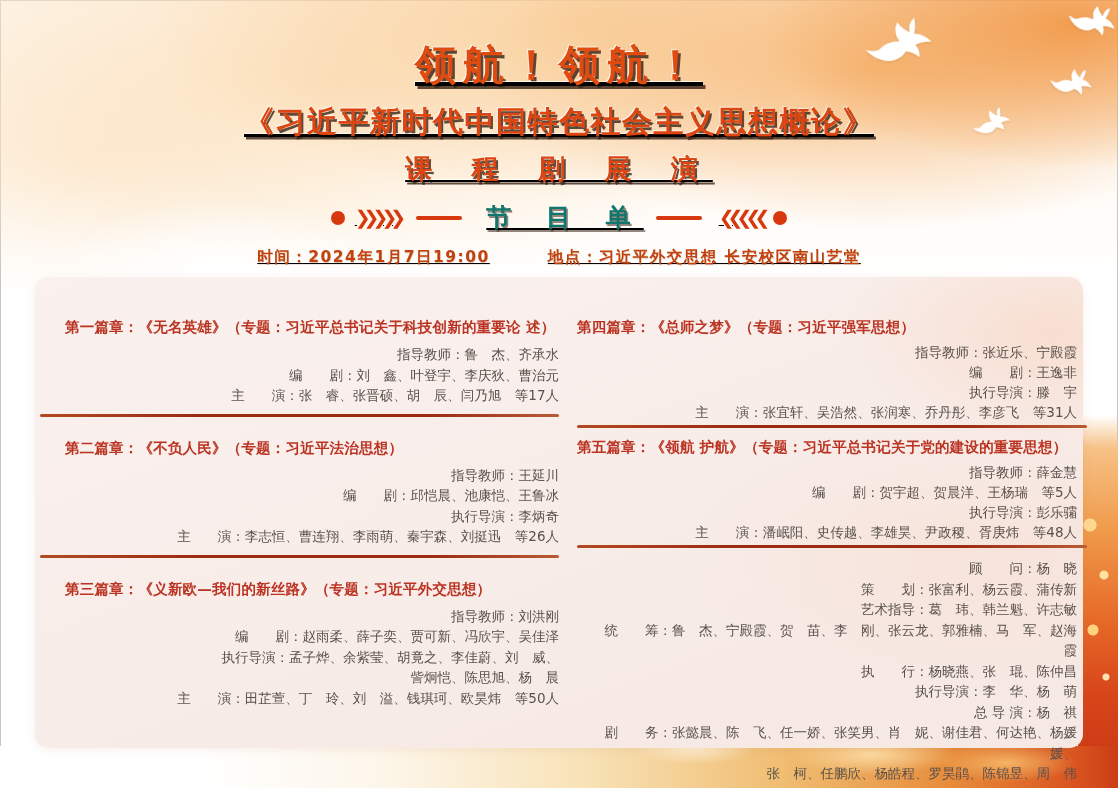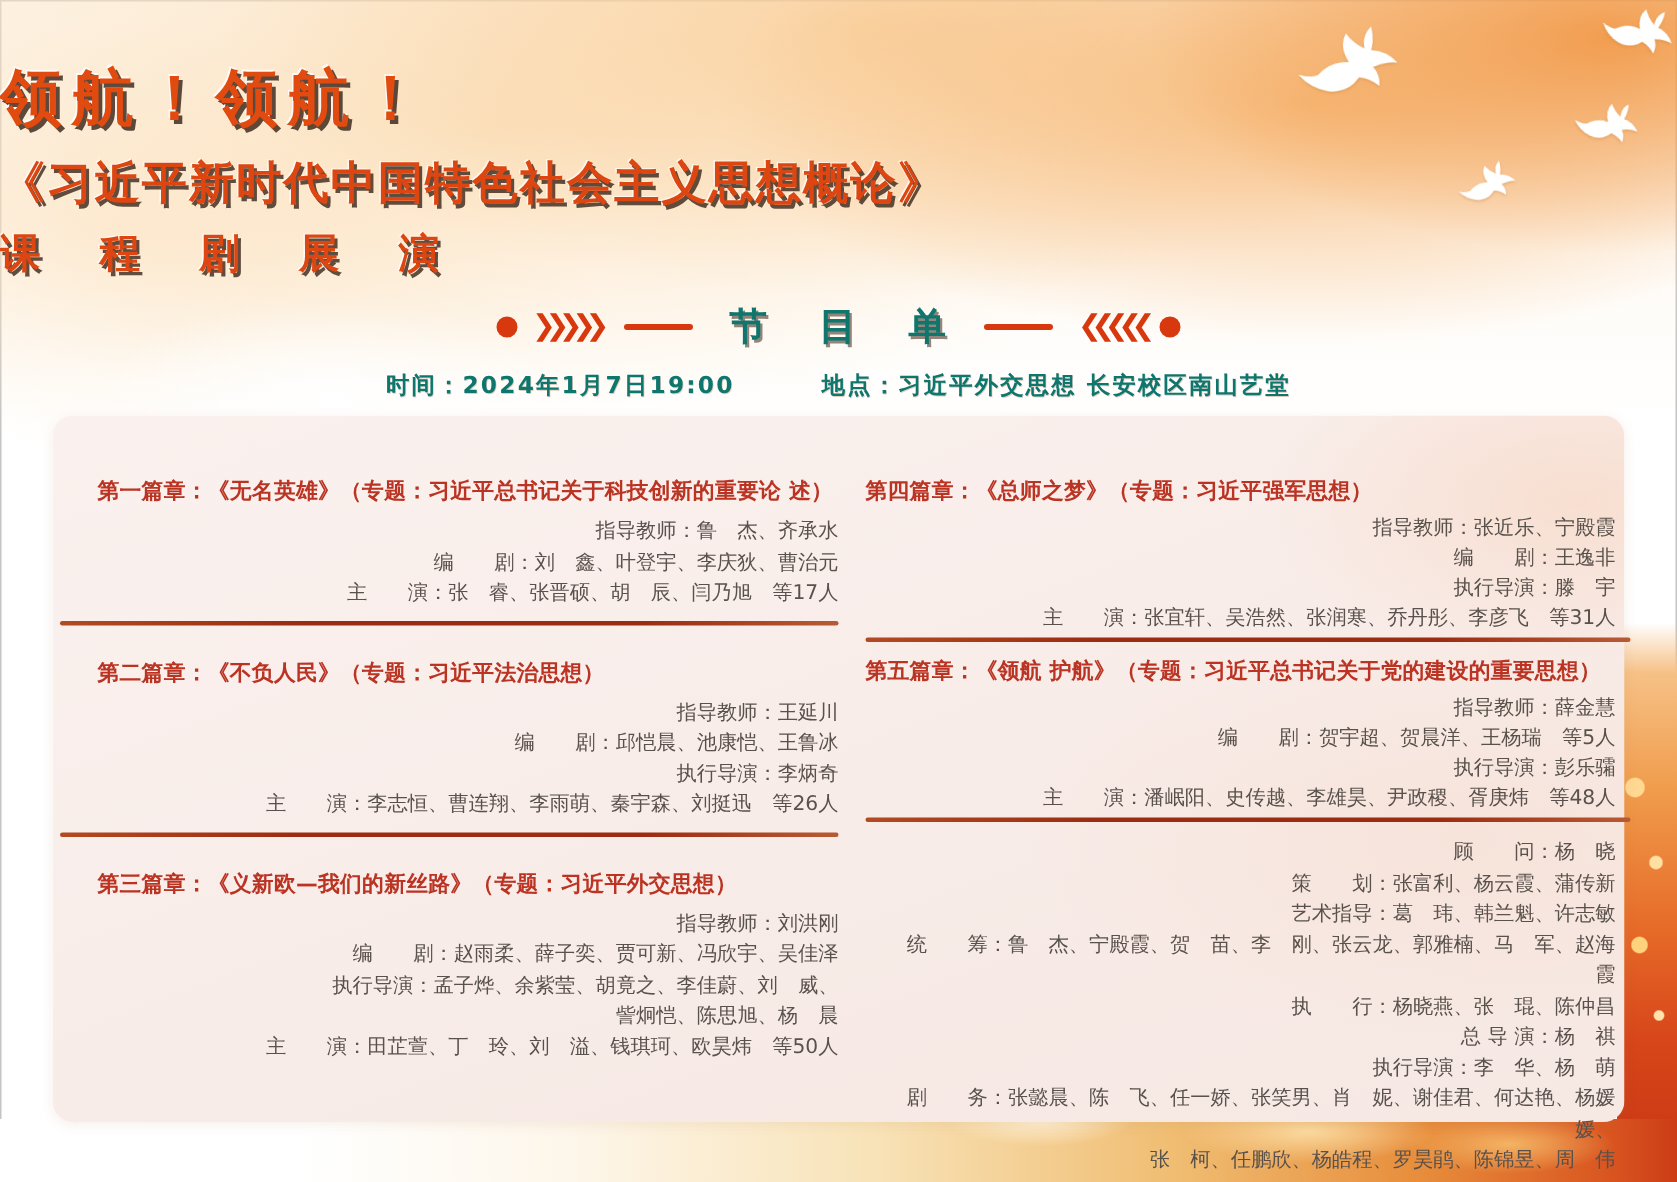--- a/index.html
+++ b/index.html
@@ -37,36 +37,36 @@
     background:
       radial-gradient(ellipse 90px 26px at 62% 0%, rgba(255,244,222,.9), rgba(255,244,222,0) 70%),
       radial-gradient(ellipse 120px 30px at 78% 20%, rgba(252,224,168,.9), rgba(252,224,168,0) 70%),
       radial-gradient(ellipse 100px 28px at 90% 40%, rgba(246,186,106,.9), rgba(246,186,106,0) 70%),
       linear-gradient(90deg, #ffffff 0%, #ffffff 18%, #fdf6ea 34%, #f8e3b8 52%, #f0bd72 70%, #e78c3a 85%, #d95520 96%, #cc3d16 100%);
   }
   
   .dove{position:absolute;pointer-events:none;}
   .dove svg{display:block;filter:drop-shadow(0 1px 1px rgba(190,120,50,.35));}
   
-  .header{position:absolute;left:0;top:38px;width:100%;}
+  .header{position:absolute;left:0;top:38px;width:100%;text-align:center;text-decoration:underline;}
   .t1{margin:0;font-size:41px;font-weight:900;letter-spacing:7px;color:#e14b10;
       text-shadow:2.5px 3px 0 rgba(56,36,24,.82), -1px -1px 0 rgba(255,255,255,.75);}
   .t2{margin:9px 0 0;font-size:30px;font-weight:900;letter-spacing:1.5px;color:#dd4511;
       text-shadow:2px 2.5px 0 rgba(56,36,24,.8), -1px -1px 0 rgba(255,255,255,.7);}
   .t3{margin:8px 0 0;font-size:27px;font-weight:900;letter-spacing:15px;color:#dd4511;
       text-shadow:2px 2.5px 0 rgba(56,36,24,.8), -1px -1px 0 rgba(255,255,255,.7);}
   .orn-row{margin-top:14px;display:flex;align-items:center;justify-content:center;gap:10px;color:#d8380e;}
   .orn-dot{width:14px;height:14px;border-radius:50%;background:#d8380e;}
   .orn-chev{font-size:19px;font-weight:900;letter-spacing:-7px;padding-right:7px;line-height:1;}
   .orn-chev.left{letter-spacing:-7px;padding-left:7px;padding-right:0;}
   .orn-bar{width:46px;height:4px;border-radius:2px;background:#d8380e;}
   .program-title{font-size:25px;font-weight:900;letter-spacing:13px;color:#0f766e;margin:0 2px 0 14px;
       text-shadow:1.5px 2px 0 rgba(56,36,24,.55);}
   .timeloc{margin-top:13px;display:flex;justify-content:center;gap:58px;
-      font-size:15.5px;font-weight:900;letter-spacing:1.5px;color:#0f766e;
+      font-size:15.5px;font-weight:900;letter-spacing:1.5px;color:#c2410c;
       text-shadow:0.5px 0.5px 0 rgba(120,60,20,.25);}
   
   .panel{
     position:absolute;left:35px;top:277px;width:1048px;height:471px;border-radius:14px;
     background:
       radial-gradient(ellipse 300px 160px at 97% 12%, rgba(247,205,178,.45), rgba(247,205,178,0) 70%),
       radial-gradient(ellipse 420px 200px at 90% 60%, rgba(246,214,196,.35), rgba(246,214,196,0) 70%),
       linear-gradient(160deg,#faf1ee 0%,#f8ece8 55%,#f6e8e3 100%);
     box-shadow:0 2px 8px rgba(180,120,90,.12);
   }
@@ -173,20 +173,20 @@
           <p class="cline">执行导演：彭乐骦</p>
           <p class="cline">主　　演：潘岷阳、史传越、李雄昊、尹政稷、胥庚炜　等48人</p>
         </article>
         <hr class="divider">
         <div class="credits">
           <p class="cline">顾　　问：杨　晓</p>
           <p class="cline">策　　划：张富利、杨云霞、蒲传新</p>
           <p class="cline">艺术指导：葛　玮、韩兰魁、许志敏</p>
           <p class="cline">统　　筹：鲁　杰、宁殿霞、贺　苗、李　刚、张云龙、郭雅楠、马　军、赵海霞</p>
           <p class="cline">执　　行：杨晓燕、张　琨、陈仲昌</p>
+          <p class="cline">执行导演：李　华、杨　萌</p>
           <p class="cline">总 导 演：杨　祺</p>
-          <p class="cline">执行导演：李　华、杨　萌</p>
           <p class="cline">剧　　务：张懿晨、陈　飞、任一娇、张笑男、肖　妮、谢佳君、何达艳、杨媛媛、</p>
           <p class="cline">　　　　　张　柯、任鹏欣、杨皓程、罗昊鹃、陈锦昱、周　伟</p>
         </div>
       </section>
   </main>
 </div>
 
 </body></html>

